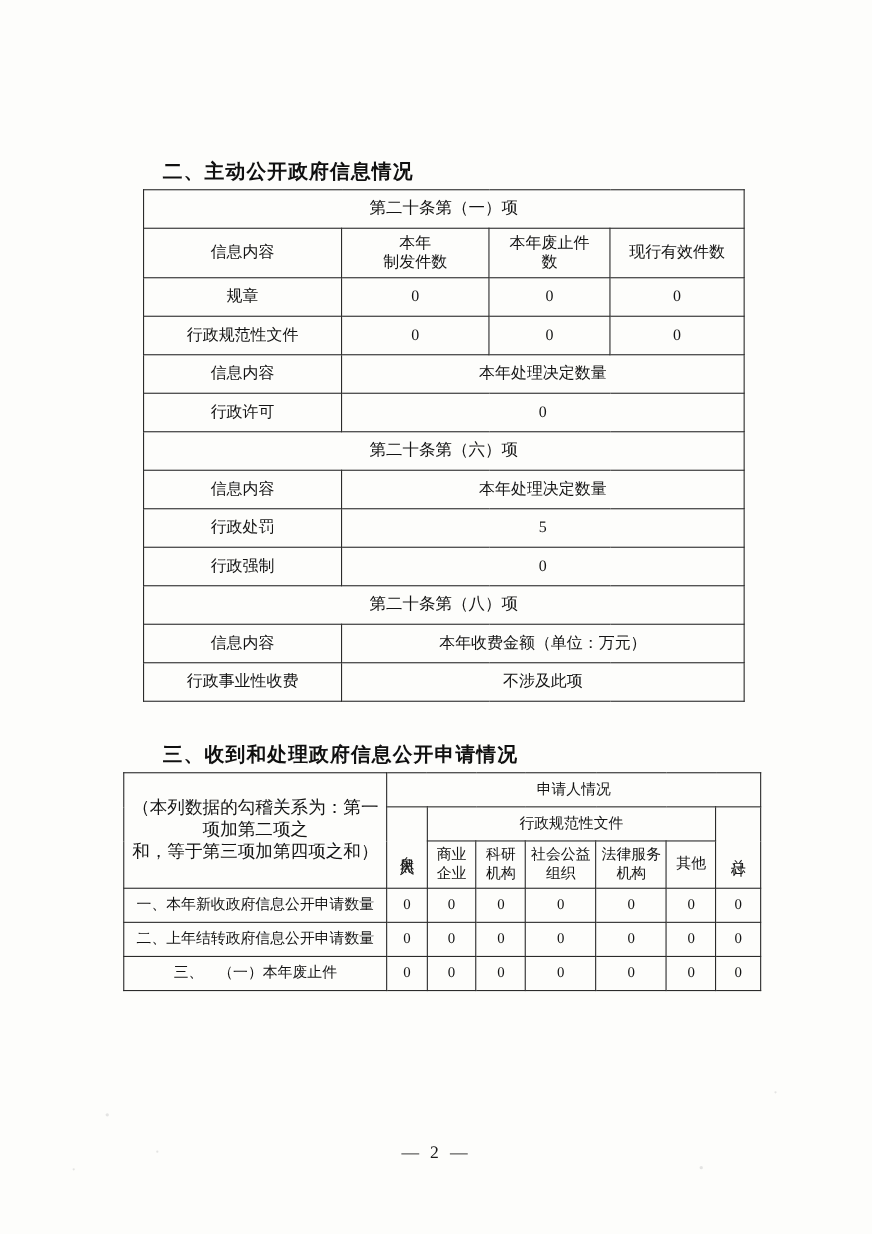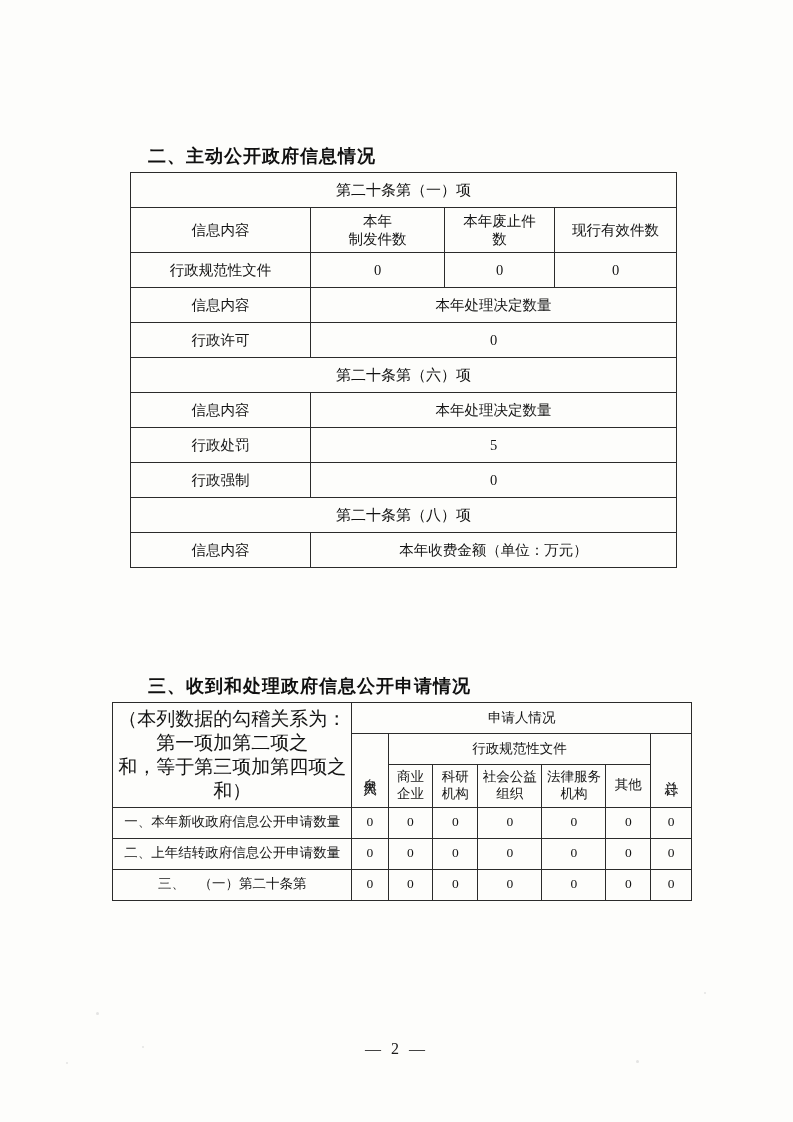--- a/index.html
+++ b/index.html
@@ -77,21 +77,21 @@
     writing-mode: vertical-rl;
     text-orientation: upright;
     letter-spacing: 2px;
     display: inline-block;
     line-height: 1;
   }
   .note-cell {
     text-align: left;
     padding: 6px 10px;
     line-height: 1.9;
-    font-size: 19px;
+    font-size: 16px;
     font-family: Liberation Serif, serif;
   }
   .rowlabel {
     text-align: left;
     padding-left: 8px;
     white-space: pre;
   }
   .wrap3 { white-space: pre-line; line-height: 1.15; }
 
   .footer {
@@ -131,20 +131,26 @@
       </tr>
       <tr>
         <td>信息内容</td>
         <td class="t2-sub">本年
 制发件数</td>
         <td class="t2-sub">本年废止件
 数</td>
         <td>现行有效件数</td>
       </tr>
       <tr>
+        <td>规章</td>
+        <td>0</td>
+        <td>0</td>
+        <td>0</td>
+      </tr>
+      <tr>
         <td>行政规范性文件</td>
         <td>0</td>
         <td>0</td>
         <td>0</td>
       </tr>
 
       <tr>
         <td>信息内容</td>
         <td colspan="3">本年处理决定数量</td>
       </tr>
@@ -168,20 +174,24 @@
         <td>行政强制</td>
         <td colspan="3">0</td>
       </tr>
 
       <tr>
         <td colspan="4" class="t2-head">第二十条第（八）项</td>
       </tr>
       <tr>
         <td>信息内容</td>
         <td colspan="3">本年收费金额（单位：万元）</td>
+      </tr>
+      <tr>
+        <td>行政事业性收费</td>
+        <td colspan="3">不涉及此项</td>
       </tr>
     </tbody>
   </table>
 
   <div id="sec3-title" class="section-title">三、收到和处理政府信息公开申请情况</div>
 
   <table id="table3" class="doc">
     <colgroup>
       <col style="width:224px">
       <col style="width:34px">
@@ -225,21 +235,21 @@
         <td class="rowlabel">二、上年结转政府信息公开申请数量</td>
         <td>0</td>
         <td>0</td>
         <td>0</td>
         <td>0</td>
         <td>0</td>
         <td>0</td>
         <td>0</td>
       </tr>
       <tr>
-        <td class="rowlabel">三、    （一）第二十条第</td>
+        <td class="rowlabel">三、    （一）本年废止件</td>
         <td>0</td>
         <td>0</td>
         <td>0</td>
         <td>0</td>
         <td>0</td>
         <td>0</td>
         <td>0</td>
       </tr>
     </tbody>
   </table>

